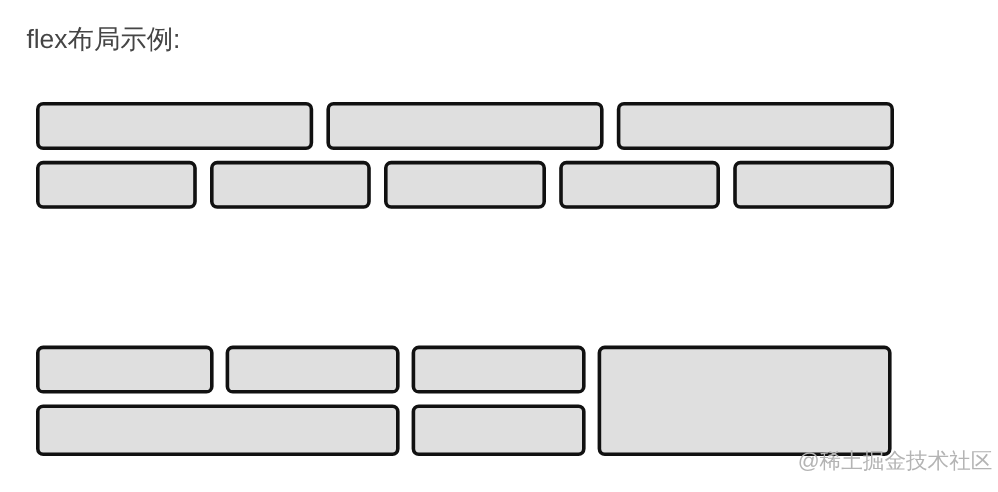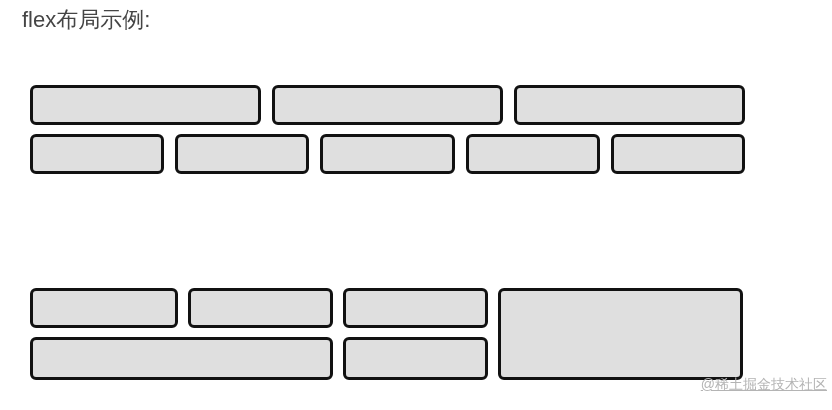--- a/index.html
+++ b/index.html
@@ -20,21 +20,21 @@
 
   .section-title {
     position: absolute;
     left: 22px;
     font-size: 22px;
     font-weight: 400;
     line-height: 26px;
     color: var(--title-text);
     white-space: nowrap;
   }
-  #flex-title { top: 7px; text-align: right; }
+  #flex-title { top: 20px; text-align: right; }
   #grid-title { top: 224px; }
 
   .box {
     background: var(--box-fill);
     border: 3px solid var(--box-border);
     border-radius: 6px;
   }
 
   .flex-row {
     position: absolute;
@@ -63,25 +63,24 @@
   .g2 { grid-column: 2; grid-row: 1; }
   .g3 { grid-column: 3; grid-row: 1; }
   .g4 { grid-column: 4; grid-row: 1 / span 2; }
   .g5 { grid-column: 1 / span 2; grid-row: 2; }
   .g6 { grid-column: 3; grid-row: 2; }
 
   .watermark {
     position: absolute;
     top: 373px;
     right: 5px;
-    font-size: 14px;
+    font-size: 18px;
     line-height: 22px;
     color: var(--watermark-text);
     white-space: nowrap;
-    text-decoration: underline;
   }
 </style>
 </head>
 <body>
 
 <div class="stage">
 
   <h2 class="section-title" id="flex-title">flex布局示例:</h2>
 
   <div class="flex-row" id="flex-row-1">

